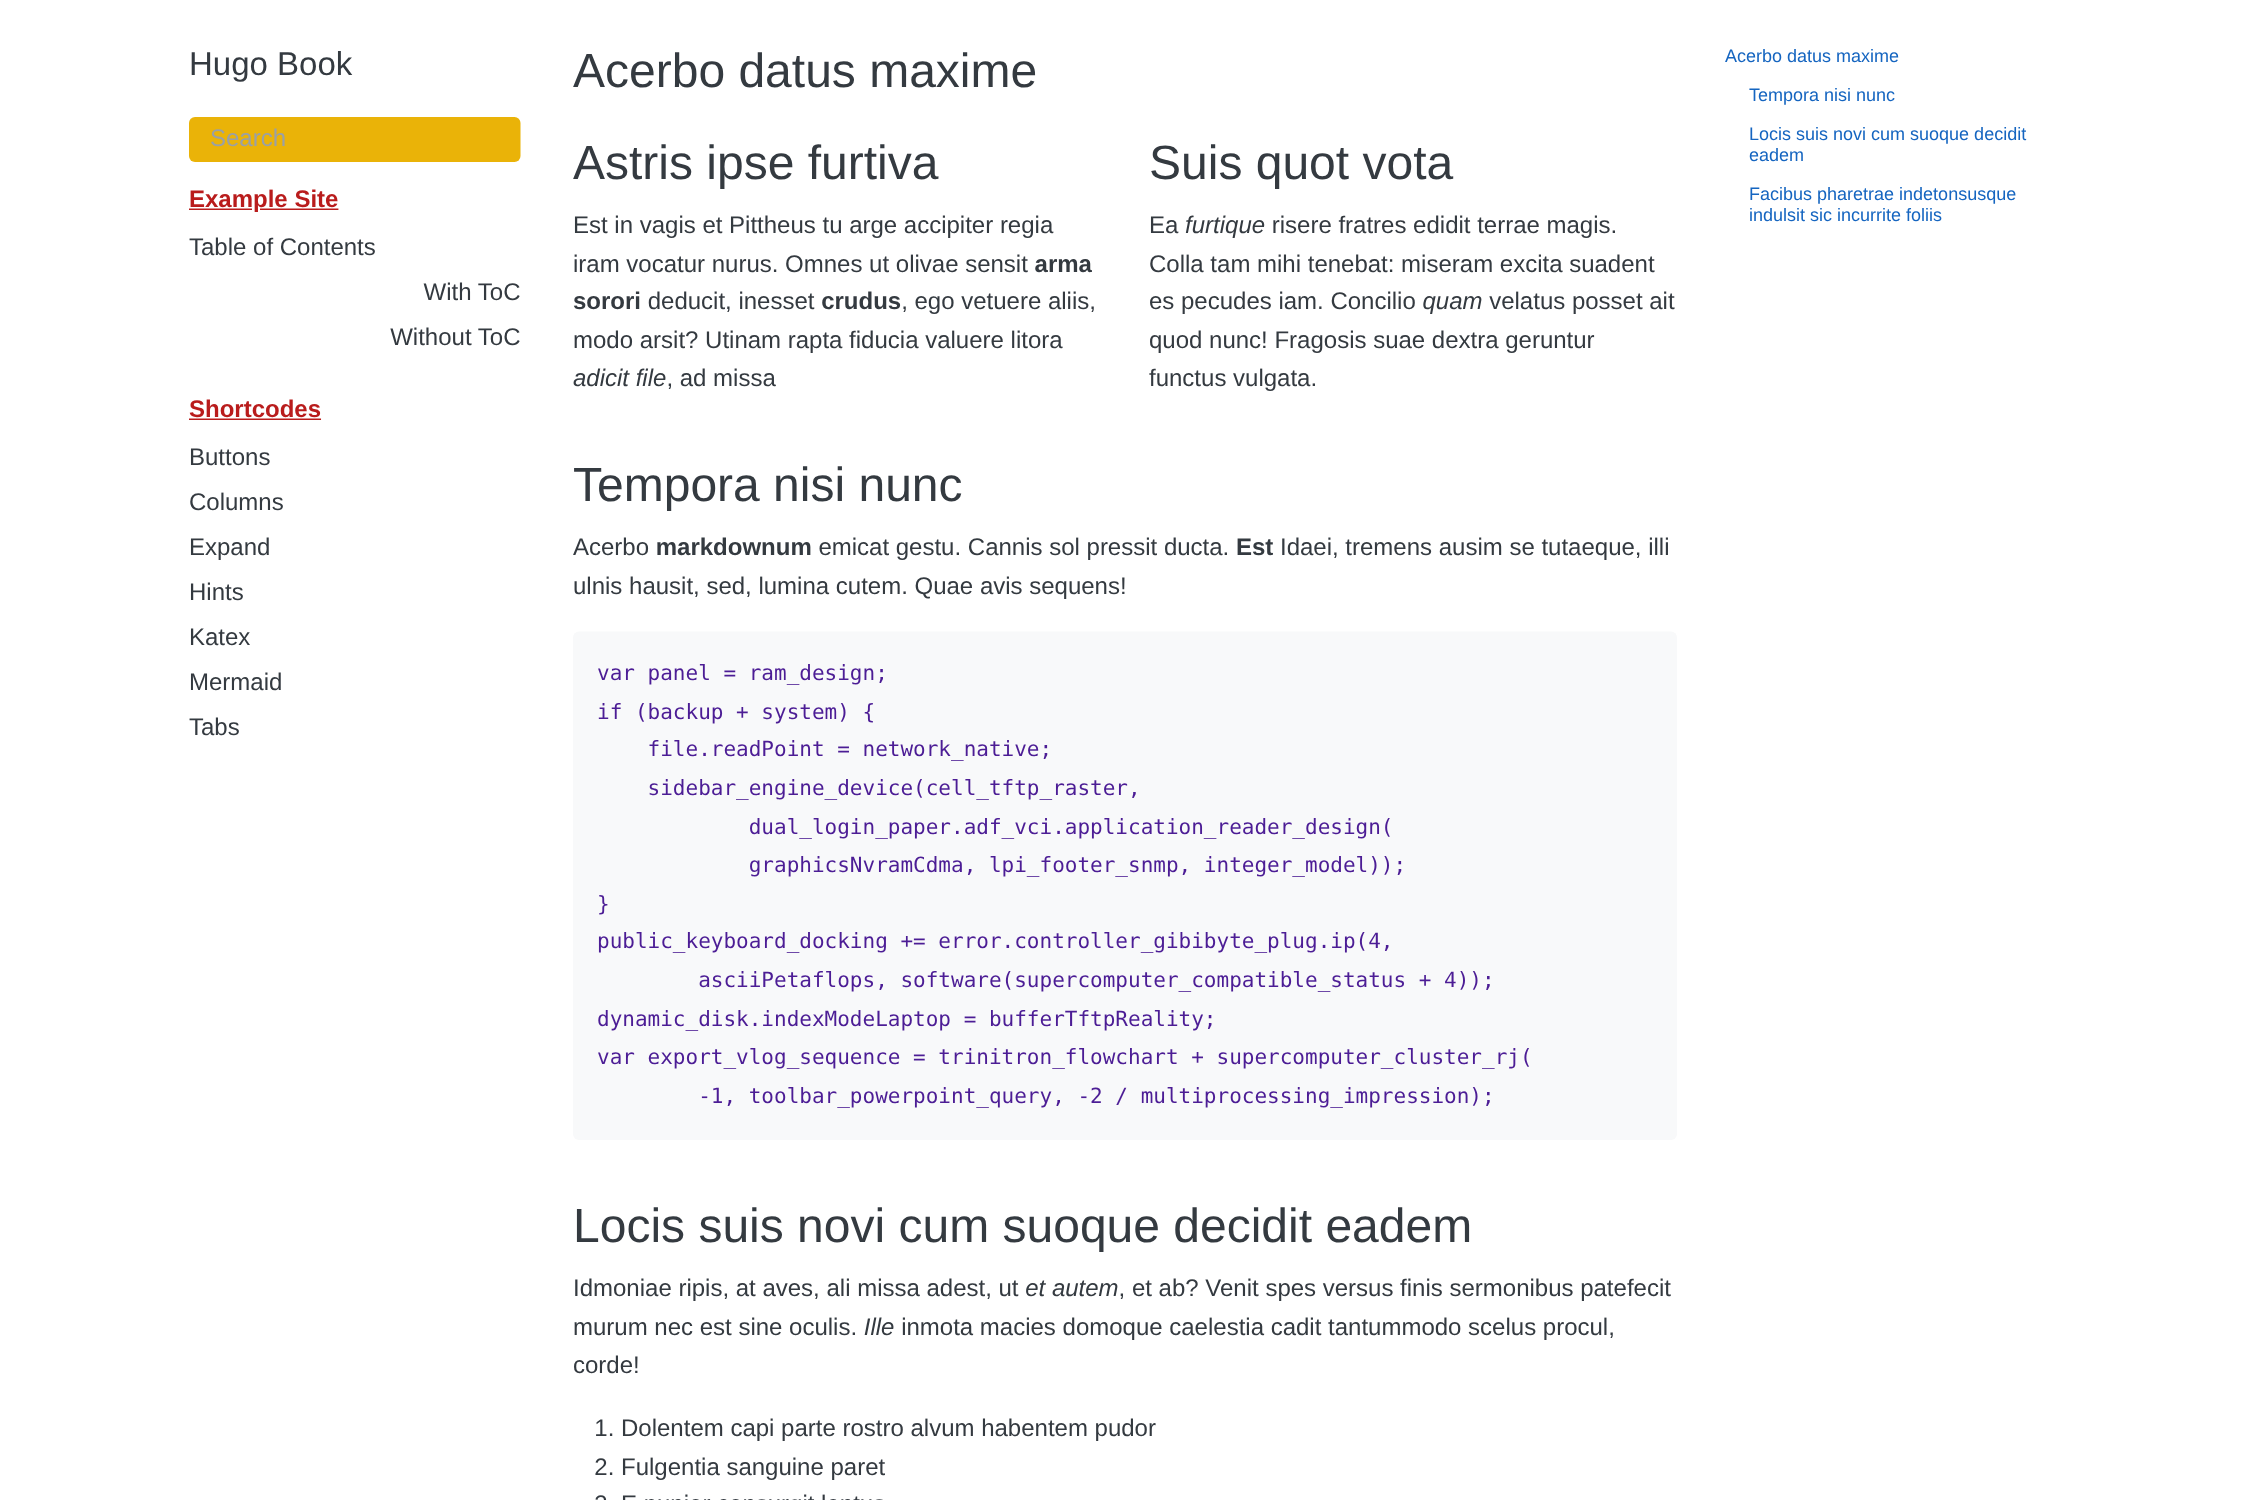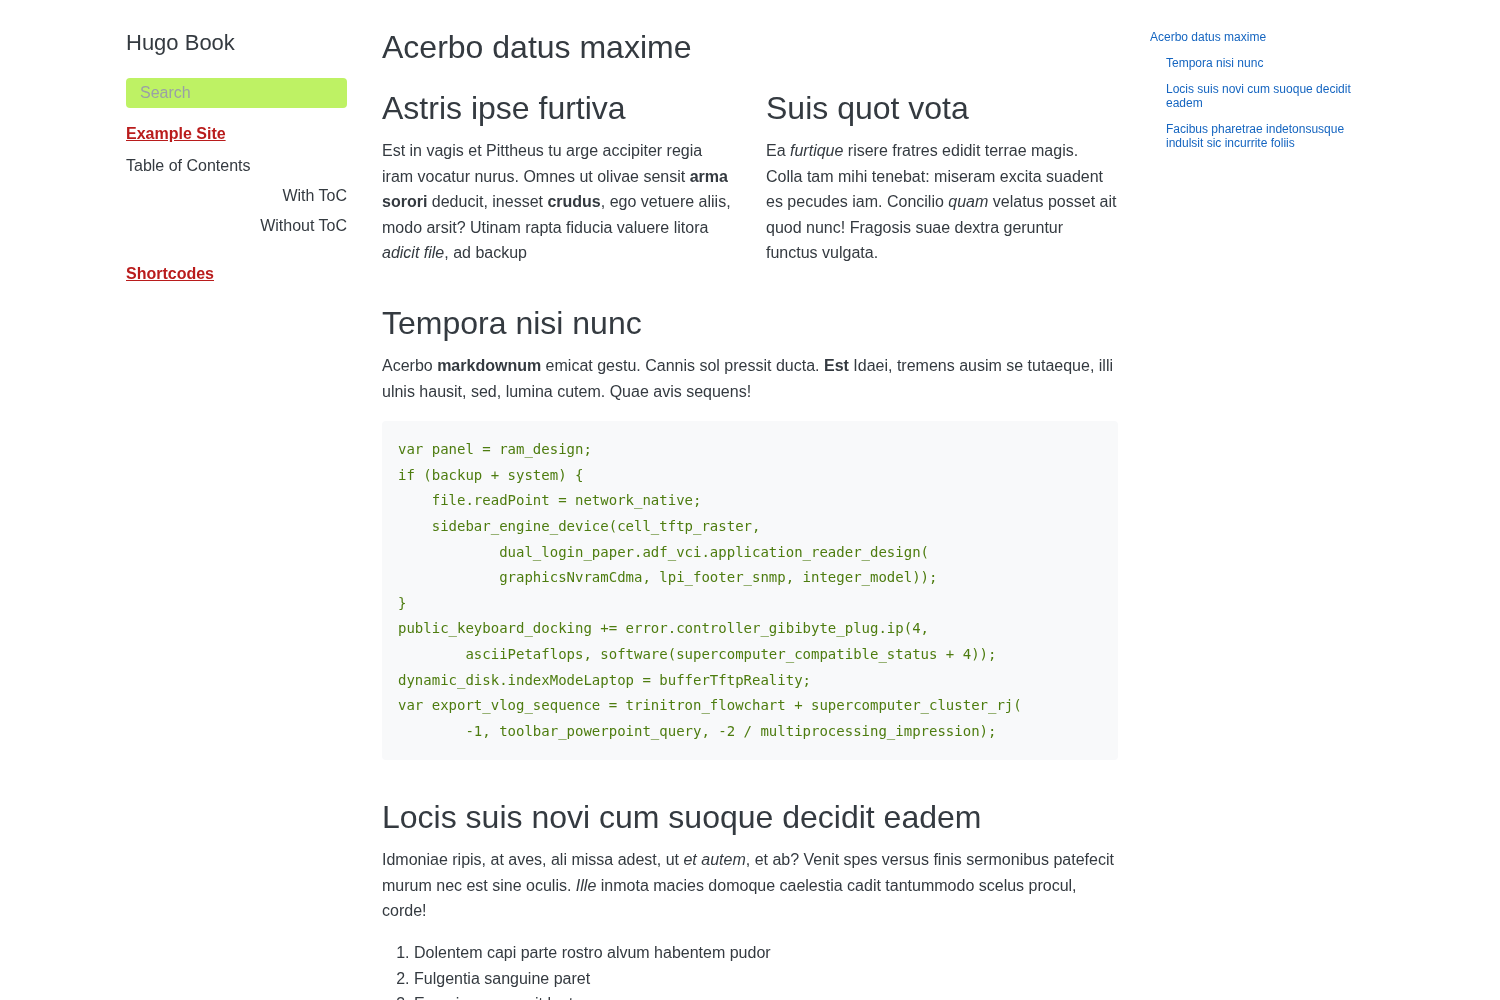--- a/index.html
+++ b/index.html
@@ -18,21 +18,21 @@
     flex: 0 0 382px; width: 382px;
     padding: 24px 35px 0 126px;
   }
   .brand {
     display: block; font-size: 22px; font-weight: 400;
     color: #343a40; margin: 5px 0 21px; line-height: 28px;
   }
   .search-wrap { margin-bottom: 18px; }
   .search-input {
     width: 100%; height: 30px; border: none; outline: none;
-    background: #bef264; border-radius: 4px; padding: 0 14px;
+    background: #eab308; border-radius: 4px; padding: 0 14px;
     font-family: "Liberation Sans", sans-serif; font-size: 16px; color: #343a40;
   }
   .search-input::placeholder { color: #9aa0a6; }
   .nav ul { list-style: none; margin: 0; padding: 0; }
   .nav-header {
     display: block; font-weight: 700; color: #b91c1c;
     margin: 18px 0 16px; line-height: 16px; text-decoration: underline;
   }
   .nav-section + .nav-section .nav-header { margin-top: 32px; }
   .nav-item {
@@ -50,21 +50,21 @@
   .intro-grid {
     display: grid; grid-template-columns: 1fr 1fr; column-gap: 32px;
     margin-top: 26px;
   }
   p { margin: 15px 0 0; line-height: 25.6px; }
   .section-heading { margin-top: 42px; }
   pre.code-block {
     margin: 17px 0 0; padding: 16px;
     background: #f8f9fa; border-radius: 4px;
     font-family: "DejaVu Sans Mono", "Liberation Mono", monospace;
-    font-size: 14px; line-height: 25.6px; color: #4d7c0f;
+    font-size: 14px; line-height: 25.6px; color: #4c1d95;
     overflow: hidden; white-space: pre;
   }
   ol.num-list { margin: 16px 0 0; padding-left: 32px; }
   ol.num-list li { line-height: 25.6px; }
 
   
   .toc {
     width: 212px; margin-left: 32px; padding-top: 30px;
     font-size: 12px; line-height: 14px;
   }
@@ -95,31 +95,54 @@
               <a class="nav-item indent" href="#">With ToC</a>
             </li>
           <li>
               <a class="nav-item indent" href="#">Without ToC</a>
             </li>
         </ul>
       </div>
 
       <div class="nav-section">
         <a class="nav-header" href="#">Shortcodes</a>
+        <ul>
+          <li>
+              <a class="nav-item" href="#">Buttons</a>
+            </li>
+          <li>
+              <a class="nav-item" href="#">Columns</a>
+            </li>
+          <li>
+              <a class="nav-item" href="#">Expand</a>
+            </li>
+          <li>
+              <a class="nav-item" href="#">Hints</a>
+            </li>
+          <li>
+              <a class="nav-item" href="#">Katex</a>
+            </li>
+          <li>
+              <a class="nav-item" href="#">Mermaid</a>
+            </li>
+          <li>
+              <a class="nav-item" href="#">Tabs</a>
+            </li>
+        </ul>
       </div>
     </nav>
   </aside>
 
   <main class="main">
     <h1 class="page-title">Acerbo datus maxime</h1>
 
     <div class="intro-grid">
       <section>
         <h2>Astris ipse furtiva</h2>
-        <p><span>Est in vagis et Pittheus tu arge accipiter regia iram vocatur nurus. Omnes ut olivae sensit </span><strong>arma sorori</strong><span> deducit, inesset </span><strong>crudus</strong><span>, ego vetuere aliis, modo arsit? Utinam rapta fiducia valuere litora </span><em>adicit file</em><span>, ad backup</span></p>
+        <p><span>Est in vagis et Pittheus tu arge accipiter regia iram vocatur nurus. Omnes ut olivae sensit </span><strong>arma sorori</strong><span> deducit, inesset </span><strong>crudus</strong><span>, ego vetuere aliis, modo arsit? Utinam rapta fiducia valuere litora </span><em>adicit file</em><span>, ad missa</span></p>
       </section>
       <section>
         <h2>Suis quot vota</h2>
         <p><span>Ea </span><em>furtique</em><span> risere fratres edidit terrae magis. Colla tam mihi tenebat: miseram excita suadent es pecudes iam. Concilio </span><em>quam</em><span> velatus posset ait quod nunc! Fragosis suae dextra geruntur functus vulgata.</span></p>
       </section>
     </div>
 
     <section>
       <h2 class="section-heading">Tempora nisi nunc</h2>
       <p><span>Acerbo </span><strong>markdownum</strong><span> emicat gestu. Cannis sol pressit ducta. </span><strong>Est</strong><span> Idaei, tremens ausim se tutaeque, illi ulnis hausit, sed, lumina cutem. Quae avis sequens!</span></p>

